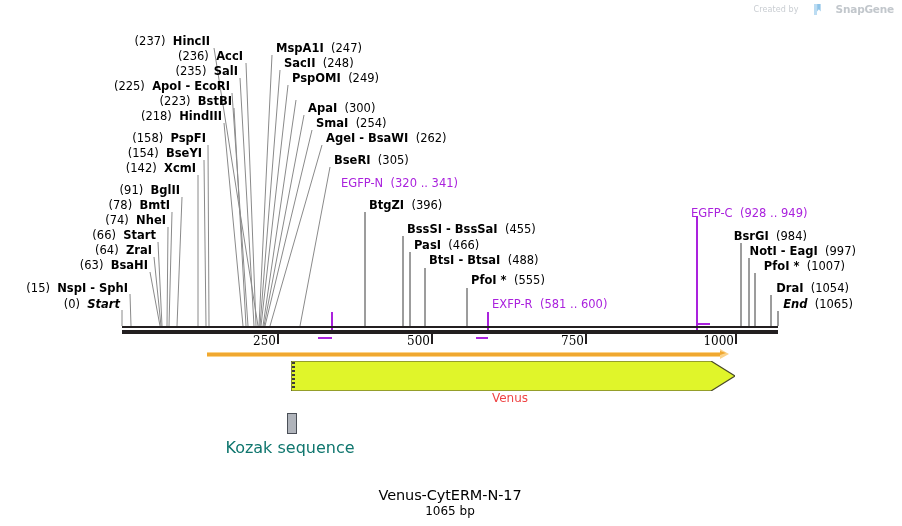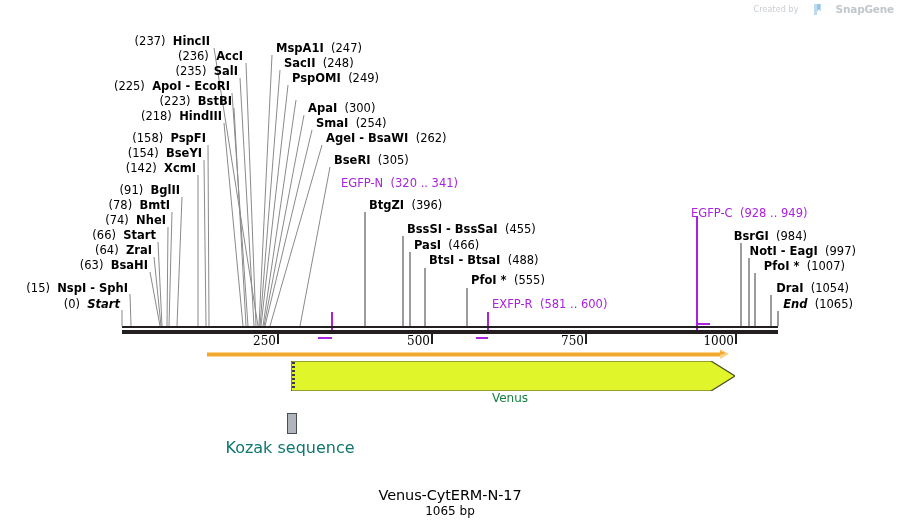--- a/index.html
+++ b/index.html
@@ -50,21 +50,21 @@
      border-top:5px solid transparent;border-bottom:5px solid transparent;
      border-left:9px solid #fbd38a;}
   .orange-head-in{position:absolute;width:0;height:0;
      border-top:2.6px solid transparent;border-bottom:2.6px solid transparent;
      border-left:6px solid #f0a830;}
 
   
   .venus-wrap{position:absolute;}
   .venus-dots{position:absolute;left:0;top:0;width:3px;height:100%;
      background:repeating-linear-gradient(to bottom,#3c3c3c 0 2px,#e0f52a 2px 4px);}
-  .venus-label{position:absolute;font-size:12px;color:#15803d;transform:translateX(-50%);}
+  .venus-label{position:absolute;font-size:12px;color:#ef4444;transform:translateX(-50%);}
 
   
   .kozak-box{position:absolute;background:#b0b4bb;border:1.5px solid #4a4f57;}
   .kozak-label{position:absolute;font-size:16px;color:#0f766e;transform:translateX(-50%);}
 
   
   .title{position:absolute;text-align:center;font-weight:normal;font-size:14.5px;color:#000;
          transform:translateX(-50%);letter-spacing:-.1px;}
   .subtitle{position:absolute;font-size:12px;color:#000;
             transform:translateX(-50%);}

